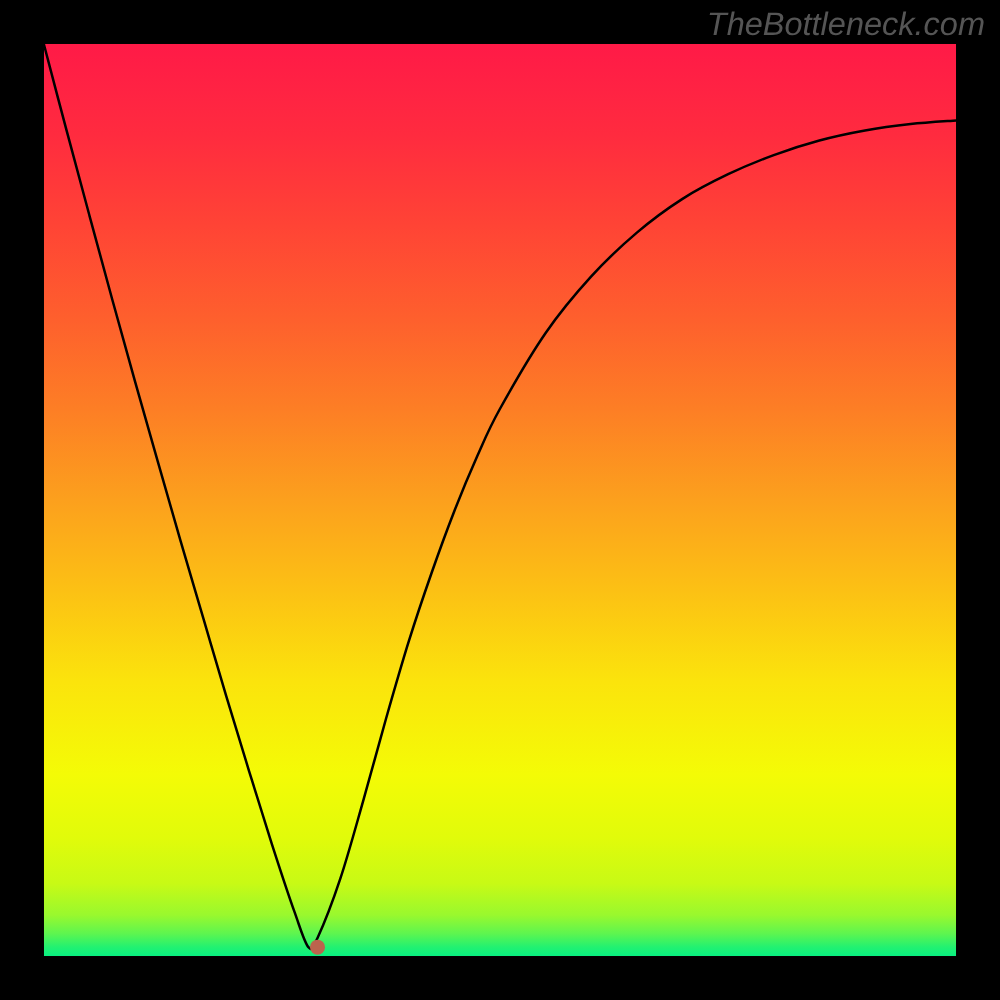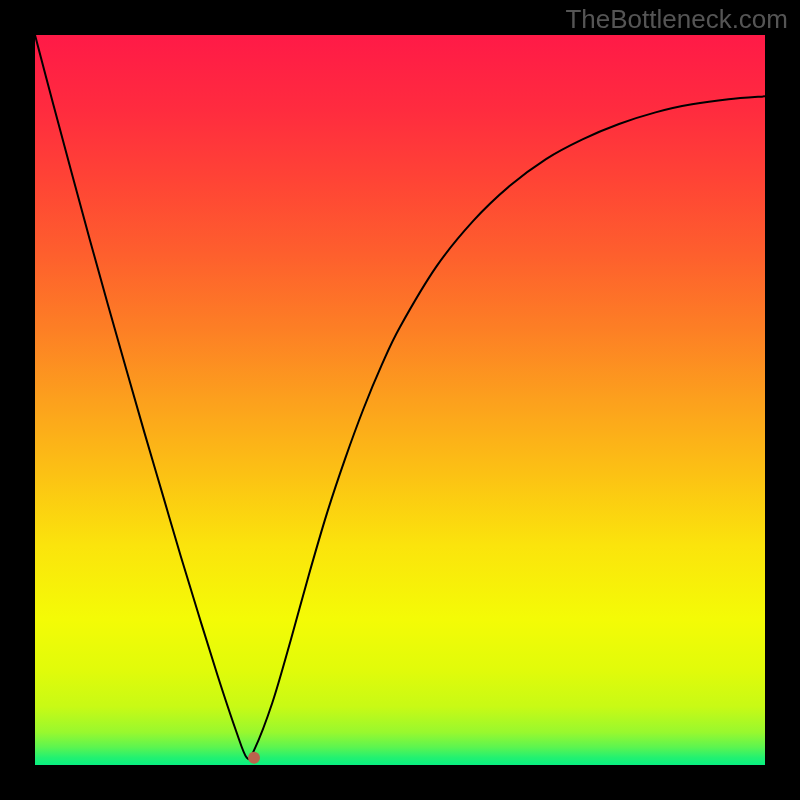--- a/index.html
+++ b/index.html
@@ -2,20 +2,21 @@
 <html><head>
 <meta charset="utf-8">
 <style>
   * { margin: 0; padding: 0; box-sizing: border-box; }
   html, body { width: 800px; height: 800px; overflow: hidden; background: #000; }
   .container {
     width: 800px;
     height: 748px;
     position: relative;
     background: #000;
+    font-style: italic;
   }
   .watermark {
     position: absolute;
     top: 4px;
     right: 12px;
     color: #555;
     font-family: Arial, Helvetica, sans-serif;
     font-size: 26px;
     font-weight: 500;
     z-index: 10;

